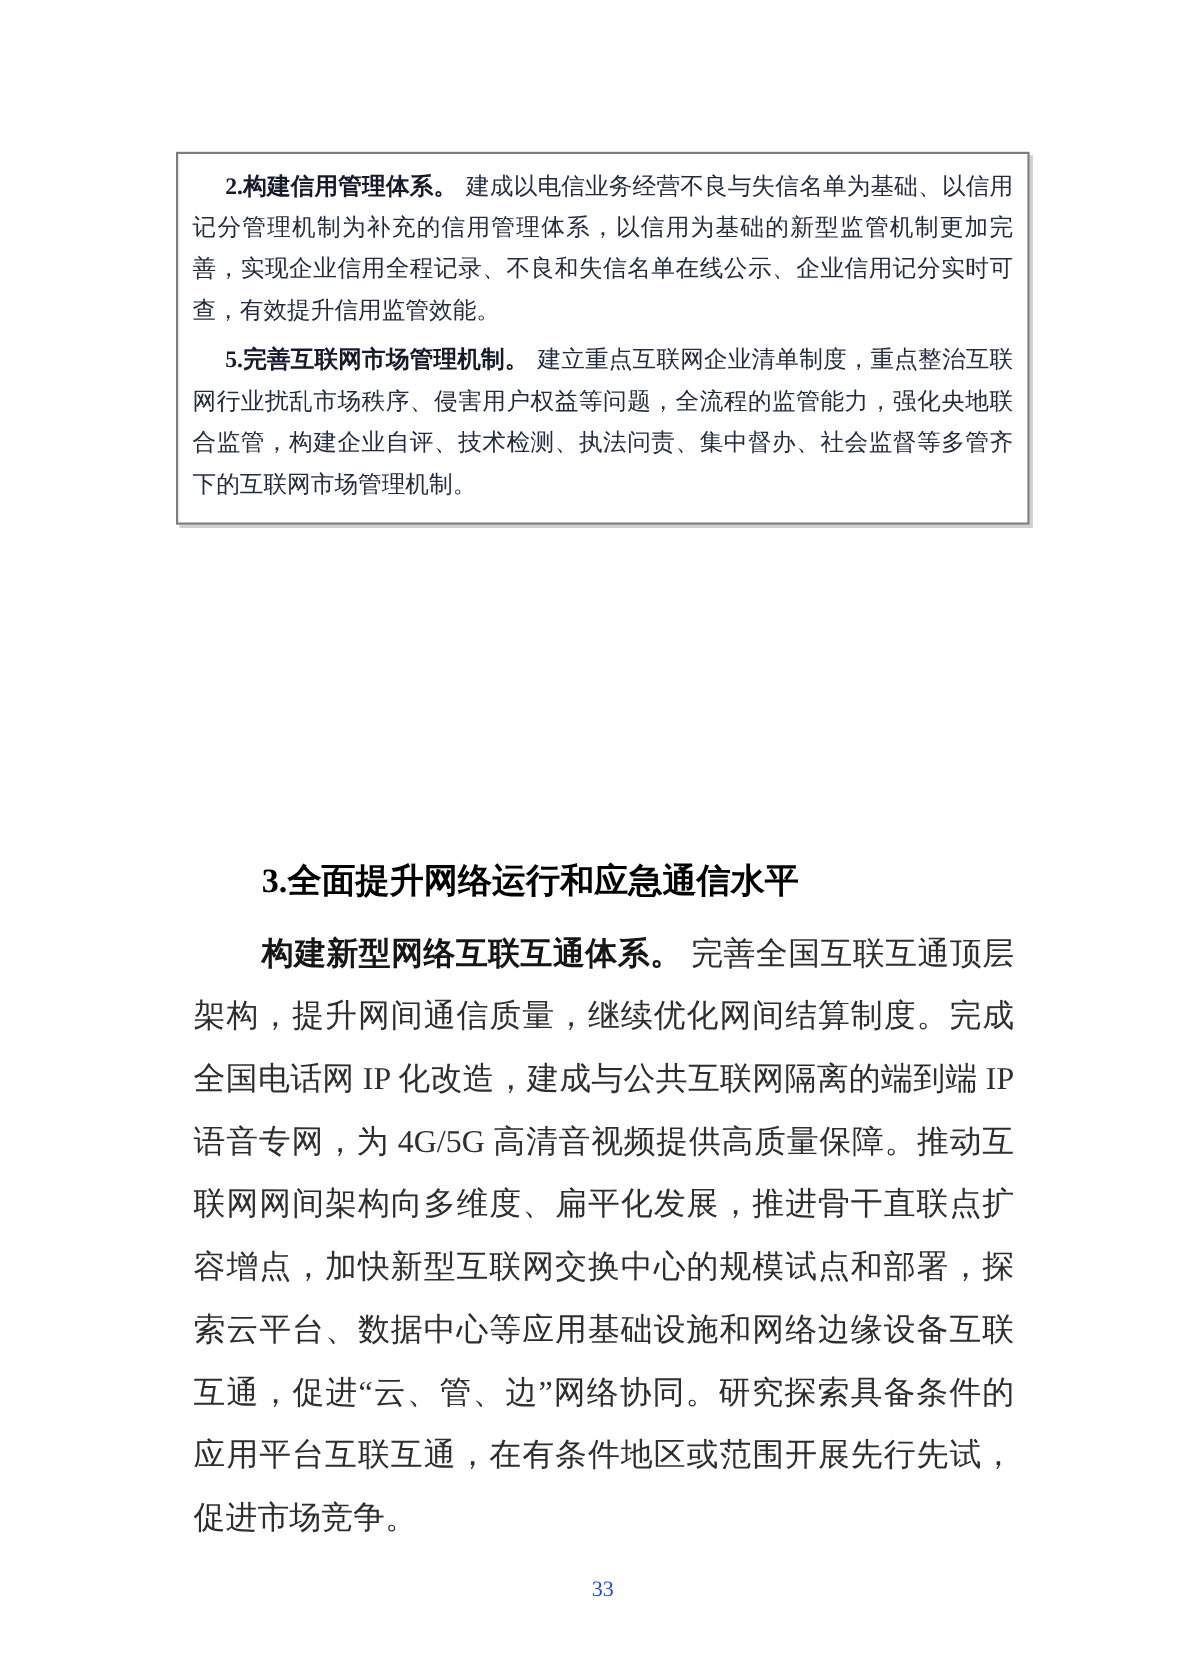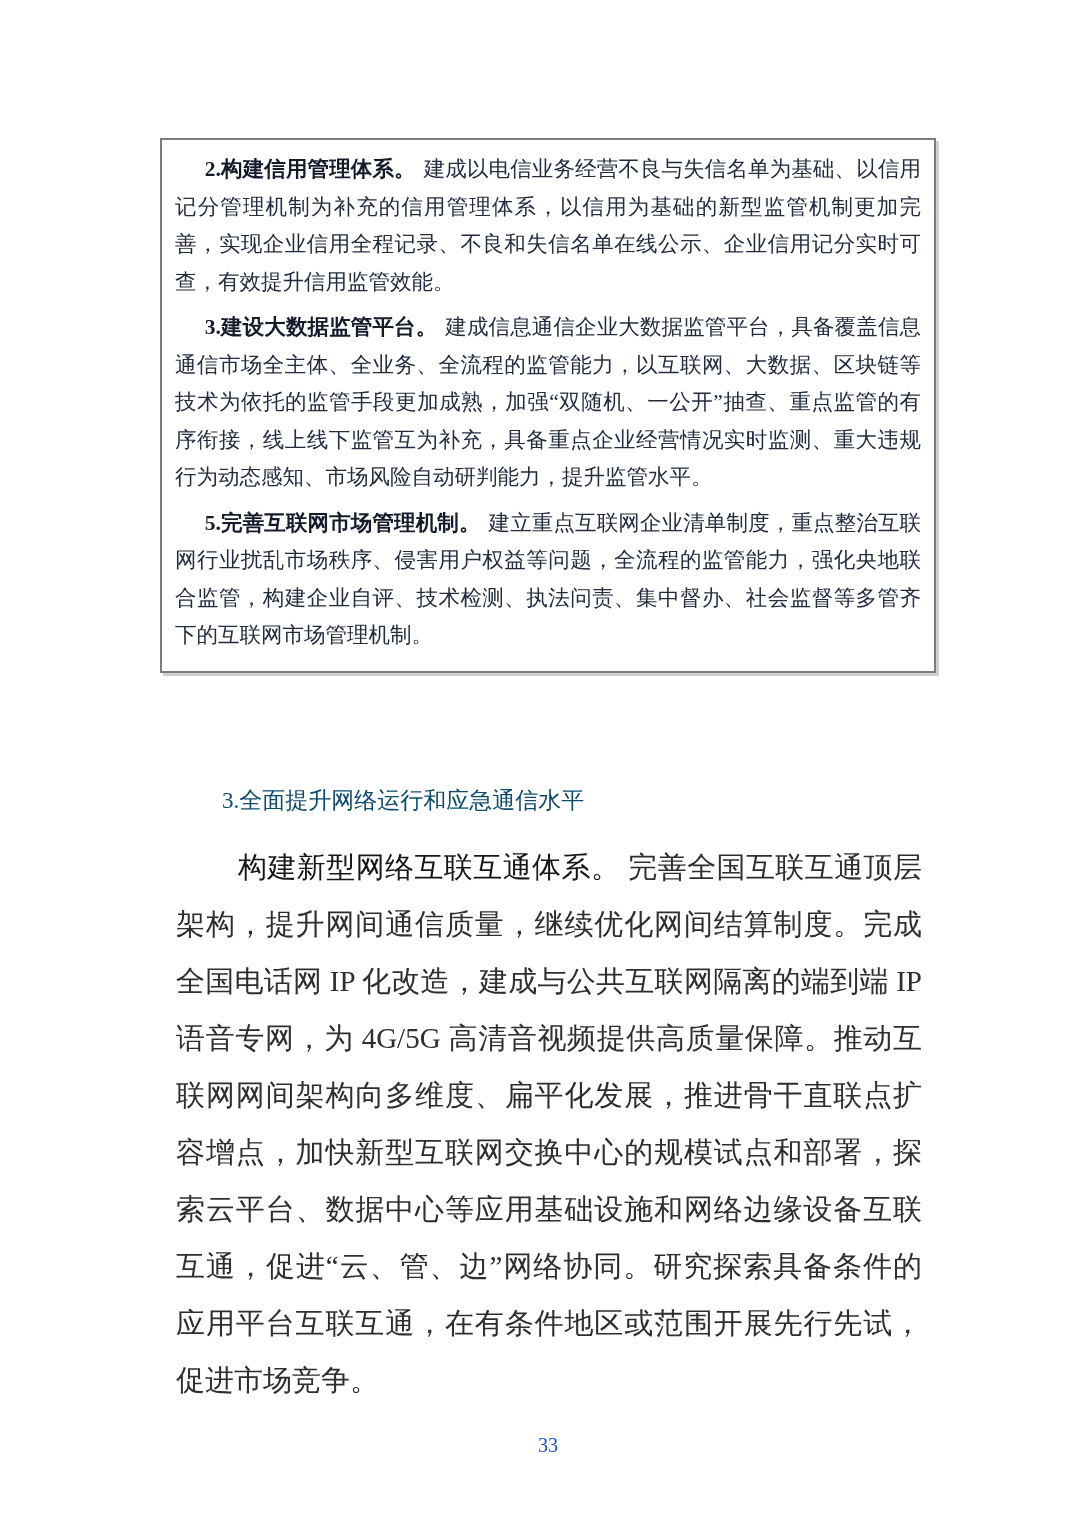--- a/index.html
+++ b/index.html
@@ -38,58 +38,57 @@
   }
   
   .section {
     position: absolute;
     left: 160px;
     top: 756px;
     width: 762px;
     color: #2c2c2c;
   }
   .section-heading {
-    font-size: 23px;
+    font-size: 31px;
     line-height: 57px;
-    font-weight: normal;
-    color: #0c4a6e;
+    font-weight: bold;
+    color: #000000;
     text-indent: 2em;
     margin-bottom: 2px;
   }
   .section p.body-para {
     font-size: 29px;
     line-height: 57px;
     text-indent: 2em;
     text-align: justify;
     text-justify: inter-character;
     color: #2e2e2e;
   }
   .section p.body-para .lead {
-    font-weight: normal;
+    font-weight: bold;
     color: #161616;
   }
   
   .page-number {
     position: absolute;
     left: 0;
     top: 1422px;
     width: 100%;
     text-align: center;
     font-size: 20px;
     color: #1d4ed8;
   }
 </style>
 </head>
 <body>
 
 <div class="page">
 
   <div class="highlight-box">
     <p><span class="lead">2.构建信用管理体系。</span><span>建成以电信业务经营不良与失信名单为基础、以信用记分管理机制为补充的信用管理体系，以信用为基础的新型监管机制更加完善，实现企业信用全程记录、不良和失信名单在线公示、企业信用记分实时可查，有效提升信用监管效能。</span></p>
-    <p><span class="lead">3.建设大数据监管平台。</span><span>建成信息通信企业大数据监管平台，具备覆盖信息通信市场全主体、全业务、全流程的监管能力，以互联网、大数据、区块链等技术为依托的监管手段更加成熟，加强“双随机、一公开”抽查、重点监管的有序衔接，线上线下监管互为补充，具备重点企业经营情况实时监测、重大违规行为动态感知、市场风险自动研判能力，提升监管水平。</span></p>
     <p><span class="lead">5.完善互联网市场管理机制。</span><span>建立重点互联网企业清单制度，重点整治互联网行业扰乱市场秩序、侵害用户权益等问题，全流程的监管能力，强化央地联合监管，构建企业自评、技术检测、执法问责、集中督办、社会监督等多管齐下的互联网市场管理机制。</span></p>
   </div>
 
   <div class="section">
     <div class="section-heading">3.全面提升网络运行和应急通信水平</div>
     <p class="body-para"><span class="lead">构建新型网络互联互通体系。</span><span>完善全国互联互通顶层架构，提升网间通信质量，继续优化网间结算制度。完成全国电话网 IP 化改造，建成与公共互联网隔离的端到端 IP 语音专网，为 4G/5G 高清音视频提供高质量保障。推动互联网网间架构向多维度、扁平化发展，推进骨干直联点扩容增点，加快新型互联网交换中心的规模试点和部署，探索云平台、数据中心等应用基础设施和网络边缘设备互联互通，促进“云、管、边”网络协同。研究探索具备条件的应用平台互联互通，在有条件地区或范围开展先行先试，促进市场竞争。</span></p>
   </div>
 
   <div class="page-number">33</div>
 

